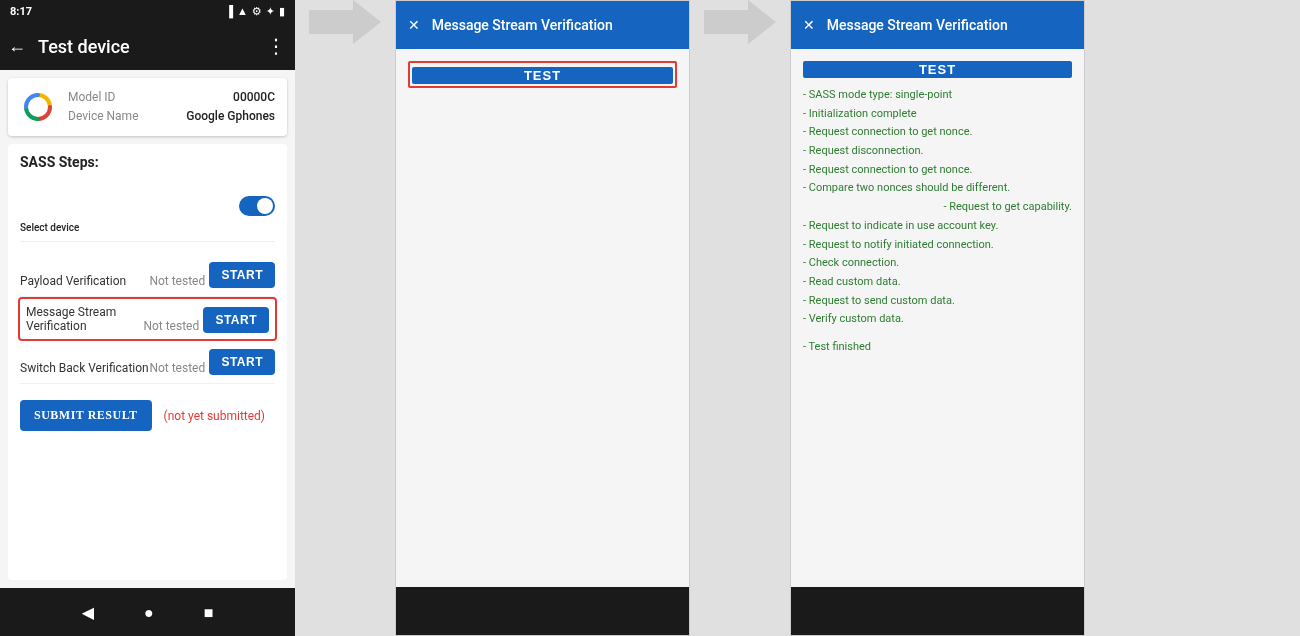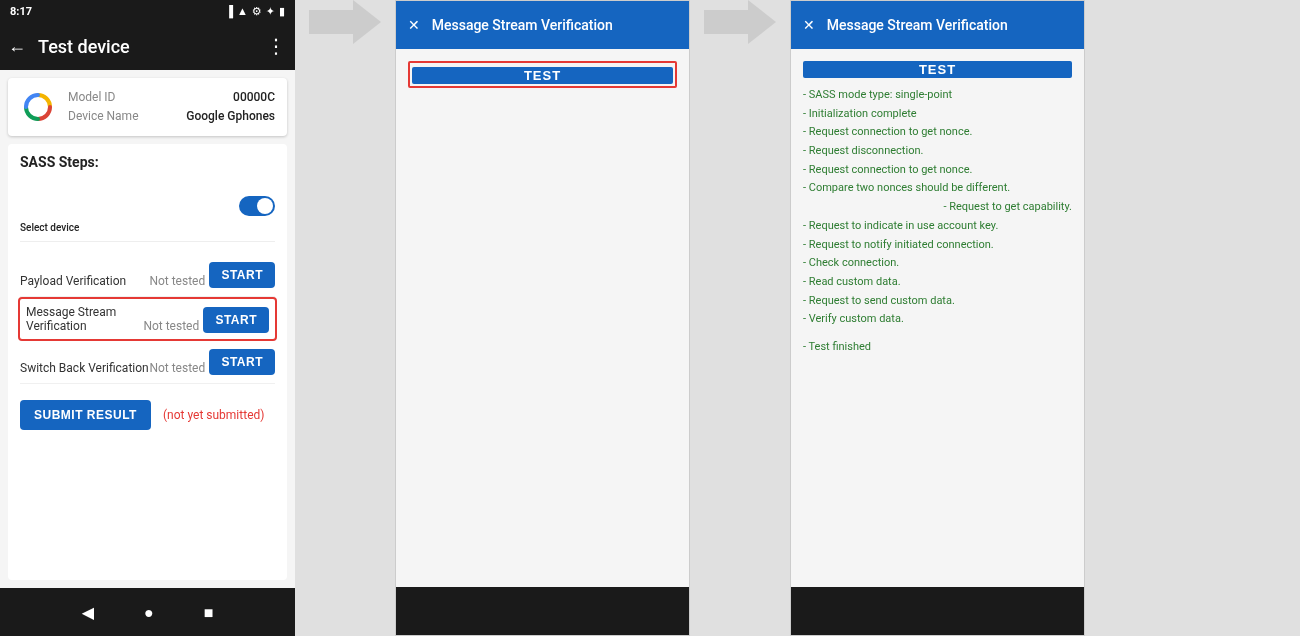--- a/index.html
+++ b/index.html
@@ -181,20 +181,21 @@
     .submit-btn {
       background: #1565c0;
       color: white;
       border: none;
       border-radius: 4px;
       padding: 8px 14px;
       font-size: 12px;
       font-weight: bold;
       cursor: pointer;
       letter-spacing: 0.5px;
+      font-family: Liberation Serif, serif;
     }
     .not-submitted {
       color: #e53935;
       font-size: 12px;
     }
 
     .phone-nav-bar {
       background: #1a1a1a;
       height: 48px;
       display: flex;

